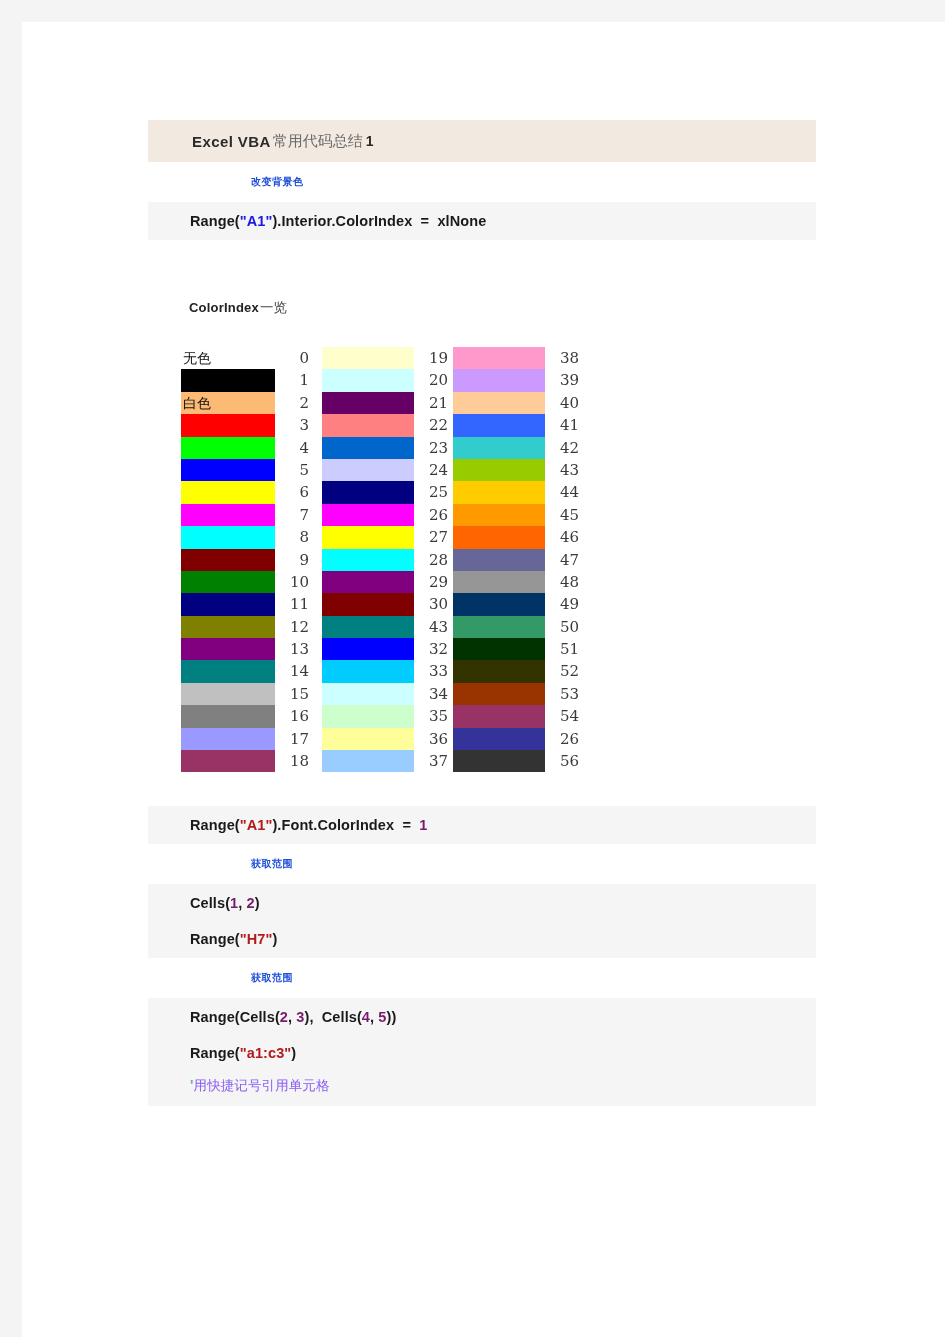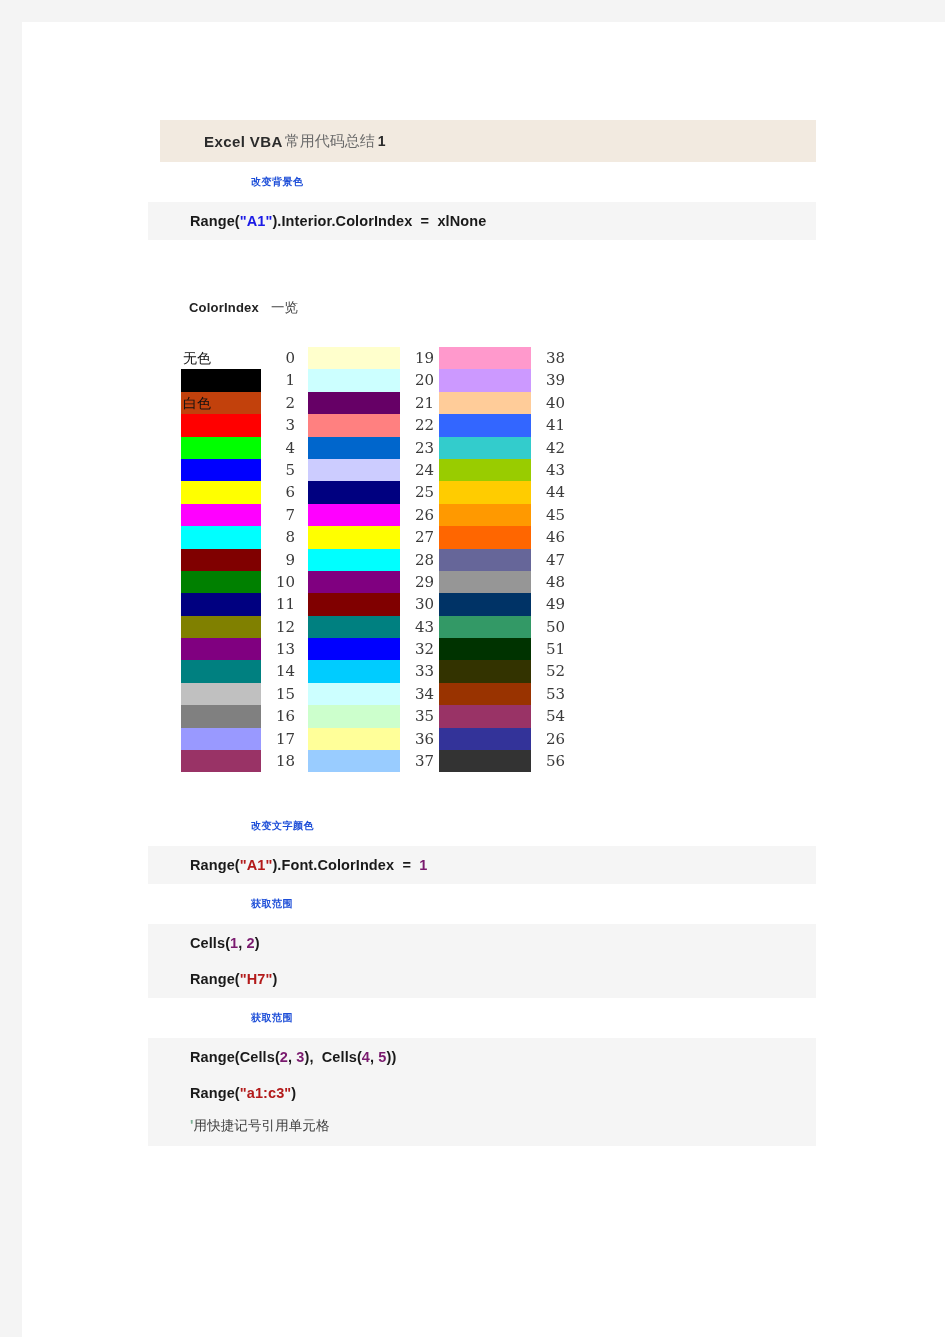--- a/index.html
+++ b/index.html
@@ -29,21 +29,20 @@
   }
 
   
   .title-bar {
     background: #f2eae0;
     height: 42px;
     display: flex;
     align-items: center;
     padding-left: 44px;
     box-sizing: border-box;
-    margin-left: 12px;
   }
   .title-en {
     font-family: "Liberation Sans", sans-serif;
     font-weight: bold;
     font-size: 15px;
     color: #2b2b2b;
     letter-spacing: .4px;
   }
   .title-cn {
     font-family: "DejaVu Sans", sans-serif;
@@ -79,49 +78,49 @@
     font-family: "Liberation Sans", sans-serif;
     font-weight: bold;
     font-size: 14.5px;
     color: #1a1a1a;
     white-space: pre;
     letter-spacing: .1px;
   }
   .c-str   { color: #b31a1a; }
   .c-blue  { color: #1a1ae6; }
   .c-num   { color: #7a1a6e; }
-  .c-rem   { color: #404040; font-family: "DejaVu Sans", sans-serif; font-weight: normal; font-size: 13.5px; }
+  .c-rem   { color: #8b5cf6; font-family: "DejaVu Sans", sans-serif; font-weight: normal; font-size: 13.5px; }
   .rem-tick { color: #7aaf94; font-family: "Liberation Sans", sans-serif; font-weight: bold; }
 
   
   .ci-head {
     padding: 58px 0 30px 41px;
   }
   .ci-head .en {
     font-family: "Liberation Sans", sans-serif;
     font-weight: bold;
     font-size: 13px;
     color: #222;
     letter-spacing: .2px;
   }
   .ci-head .cn {
     font-family: "DejaVu Sans", sans-serif;
     font-size: 13.5px;
     color: #444;
-    margin-left: 12px;
+    margin-left: 1px;
   }
 
   
   .ci-table {
     margin-left: 33px;
     display: flex;
     align-items: flex-start;
   }
   .ci-group { display: flex; align-items: flex-start; }
-  .swatch-col { width: 80px; }
+  .swatch-col { width: 94px; }
   .num-col    { width: 29px; margin-left: 5px; }
   .ci-group.g2 { margin-left: 13px; }
   .ci-group.g3 { margin-left: 5px; }
   .ci-group.g2 .swatch-col,
   .ci-group.g3 .swatch-col { width: 92px; }
 
   .swatch {
     height: 22.4px;
     width: 100%;
     box-sizing: border-box;
@@ -165,21 +164,21 @@
     <div class="ci-head">
       <span class="en">ColorIndex</span><span class="cn">一览</span>
     </div>
 
     <div class="ci-table">
 
       <div class="ci-group g1">
         <div class="swatch-col" id="sw0">
             <div class="swatch labeled" style="background: rgb(255, 255, 255);">无色</div>
             <div class="swatch" style="background: rgb(0, 0, 0);"></div>
-            <div class="swatch labeled" style="background: #c2410c;">白色</div>
+            <div class="swatch labeled" style="background: #fdba74;">白色</div>
             <div class="swatch" style="background: rgb(255, 0, 0);"></div>
             <div class="swatch" style="background: rgb(0, 255, 0);"></div>
             <div class="swatch" style="background: rgb(0, 0, 255);"></div>
             <div class="swatch" style="background: rgb(255, 255, 0);"></div>
             <div class="swatch" style="background: rgb(255, 0, 255);"></div>
             <div class="swatch" style="background: rgb(0, 255, 255);"></div>
             <div class="swatch" style="background: rgb(128, 0, 0);"></div>
             <div class="swatch" style="background: rgb(0, 128, 0);"></div>
             <div class="swatch" style="background: rgb(0, 0, 128);"></div>
             <div class="swatch" style="background: rgb(128, 128, 0);"></div>
@@ -299,21 +298,20 @@
             <div class="num">53</div>
             <div class="num">54</div>
             <div class="num">26</div>
             <div class="num">56</div>
           </div>
       </div>
 
     </div>
     <div class="ci-table-after"></div>
 
-    <div class="note">改变文字颜色</div>
 
     <div class="code-block">
       <div class="code-line"><span>Range(</span><span class="c-str">"A1"</span><span>).Font.ColorIndex  =  </span><span class="c-num">1</span></div>
     </div>
 
     <div class="note">获取范围</div>
 
     <div class="code-block multi">
       <div class="code-line"><span>Cells(</span><span class="c-num">1</span><span>, </span><span class="c-num">2</span><span>)</span></div>
       <div class="code-line"><span>Range(</span><span class="c-str">"H7"</span><span>)</span></div>

